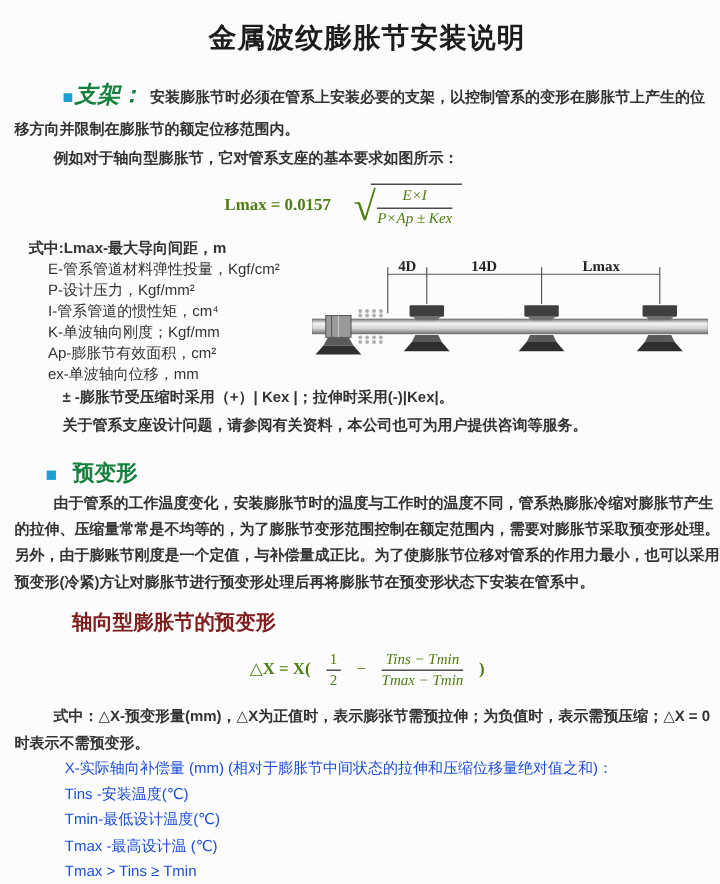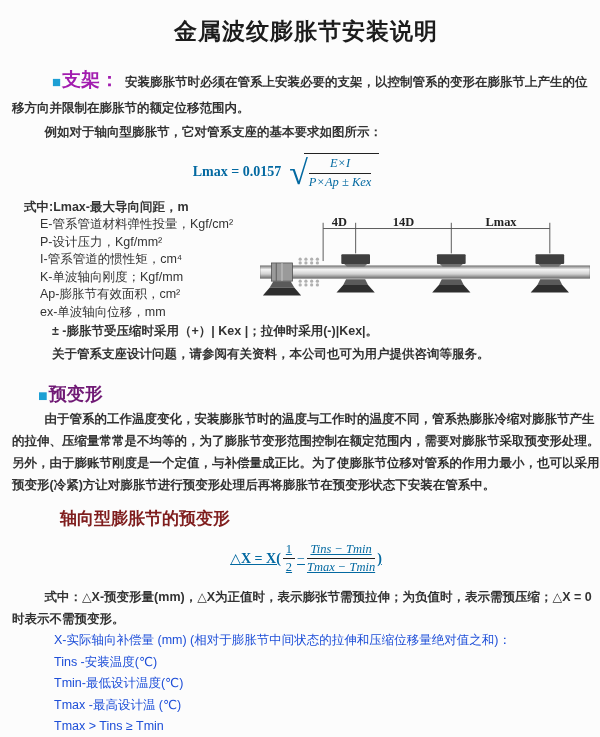--- a/index.html
+++ b/index.html
@@ -14,26 +14,26 @@
     text-align:center;font-size:23px;font-weight:700;color:#1c1c1c;
     margin:2px 0 16px 0;letter-spacing:1px;
   }
 
   p{margin:0;font-size:12.5px;line-height:1.78;color:#333;font-weight:bold;}
   .para-indent{text-indent:2.6em;}
   .bold-para{font-weight:600;}
 
   .support-para{text-indent:3.2em;}
   .marker{color:#1d9fd4;font-size:15px;vertical-align:-1px;margin-right:1px;}
-  .support-label{color:#a21caf;font-size:19px;font-weight:700;margin-right:6px;}
+  .support-label{color:#15803d;font-size:19px;font-weight:700;margin-right:6px;font-style:italic;}
   .example-line{text-indent:2.6em;margin-top:2px;}
 
   .formula{
-    display:flex;justify-content:center;align-items:center;gap:2px;
-    font-family:"Liberation Serif","DejaVu Serif",serif;font-size:14px;color:#0369a1;
+    display:flex;justify-content:center;align-items:center;gap:13px;
+    font-family:"Liberation Serif","DejaVu Serif",serif;font-size:14px;color:#4d7c0f;
   }
   .formula-1{margin:10px 40px 8px 0;}
   .f-bold{font-weight:700;font-style:normal;}
   .f-it{font-style:italic;}
   .sqrt{display:inline-flex;align-items:flex-start;margin-left:6px;}
   .sqrt-sign{font-size:34px;line-height:34px;font-weight:400;transform:translateY(3px);}
   .radicand{border-top:1.6px solid #222;padding:2px 8px 0 5px;margin-left:-4px;}
   .frac{display:inline-block;vertical-align:middle;text-align:center;font-size:12.5px;line-height:1.25;}
   .frac .num{display:block;border-bottom:1px solid #222;padding:0 3px 1px;}
   .frac .den{display:block;padding-top:1px;}
@@ -42,25 +42,25 @@
   .defs-col{width:248px;flex:none;padding-left:28px;box-sizing:border-box;}
   .defs-col .def-line{font-size:12.5px;line-height:17.5px;white-space:nowrap;}
   .defs-col .def-line.first{margin-left:-16px;font-weight:bold;}
   .diagram-wrap{flex:1;padding-top:14px;}
 
   .pm-line,.service-line{margin-left:40px;line-height:1.7;}
   .service-line{margin-top:2px;}
 
   .sec2-head{margin:16px 0 2px 26px;}
   .sec2-head .marker{font-size:16px;}
-  .sec2-label{color:#701a75;font-size:18px;font-weight:700;}
+  .sec2-label{color:#15803d;font-size:18px;font-weight:700;margin-left:12px;}
 
   .axial-head{margin:10px 0 6px 48px;color:#7f1d1d;font-size:17px;font-weight:700;}
 
-  .formula-2{margin:12px 0 10px 0;text-decoration:underline;}
+  .formula-2{margin:12px 0 10px 0;}
 
   .axial-items{margin:0;padding:0 0 0 42px;list-style:none;}
   .axial-items li{font-size:12.5px;line-height:1.72;color:#1d4ed8;}
 
   svg text{font-family:"Liberation Serif","DejaVu Serif",serif;font-weight:700;fill:#222;}
 </style>
 </head>
 <body>
 
 <div class="page">

